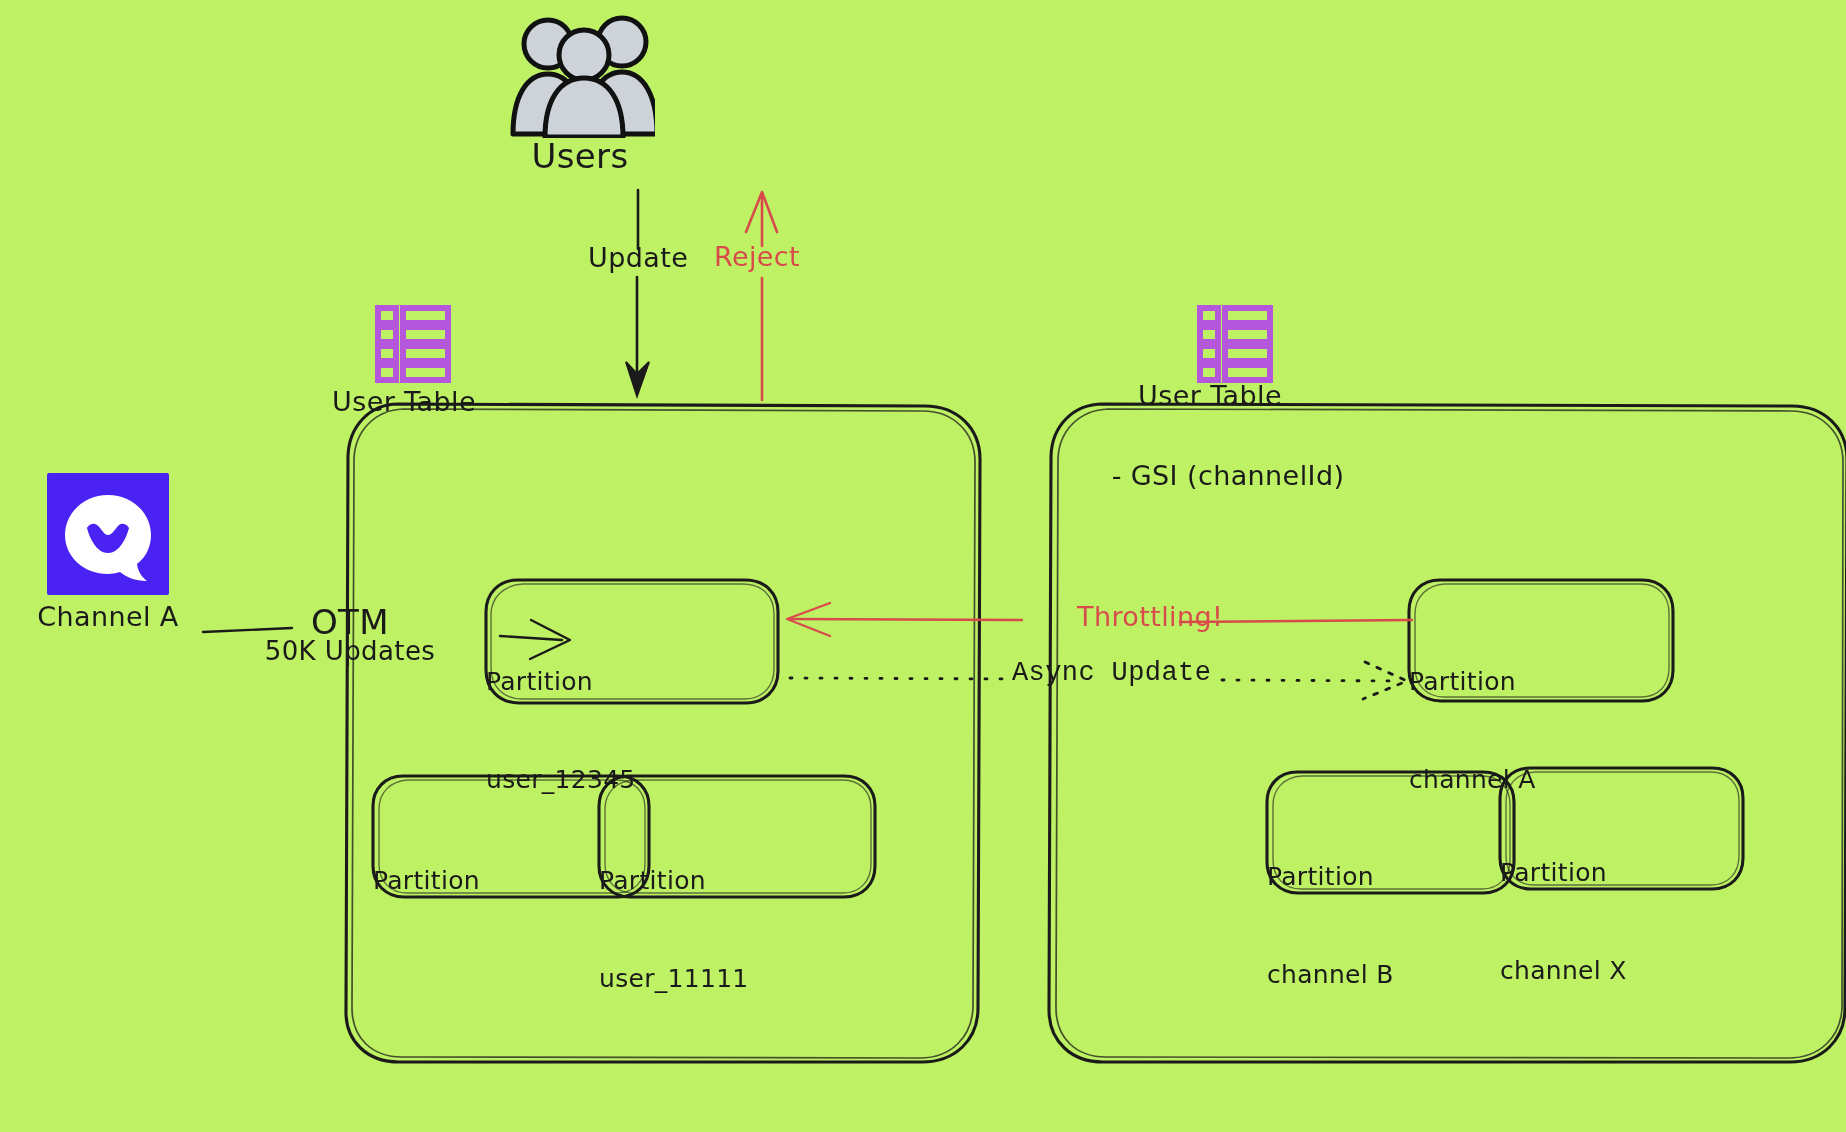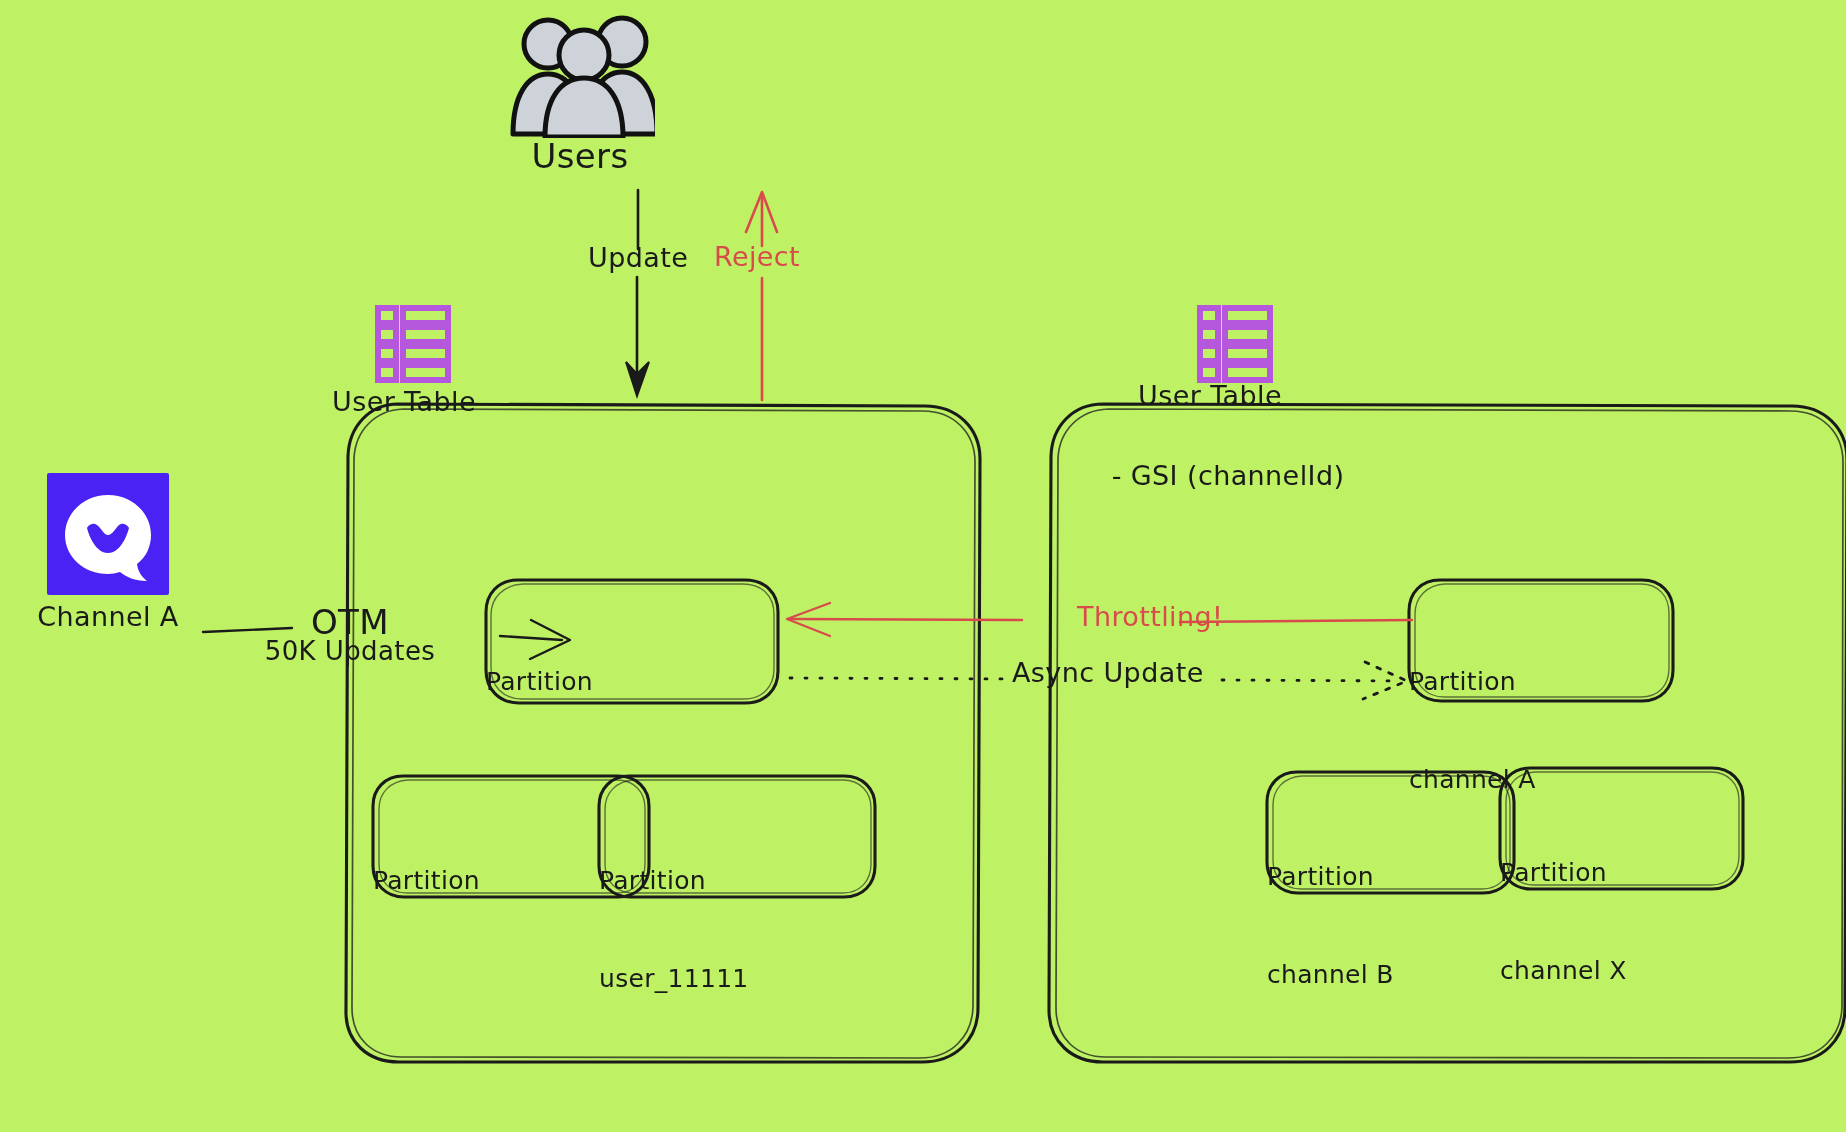--- a/index.html
+++ b/index.html
@@ -320,24 +320,25 @@
 
   <div class="lbl" style="left:588px; top:242px; font-size:27px;text-align:right;">Update</div>
 
   <div class="lbl red" style="left:714px; top:241px; font-size:27px;">Reject</div>
 
   <div class="lbl center" style="left:240px; top:602px; width:220px; font-size:34px;text-align:center;">OTM</div>
   <div class="lbl center" style="left:240px; top:636px; width:220px; font-size:26px;">50K Updates</div>
 
   <div class="lbl red" style="left:1077px; top:601px; font-size:27px;">Throttling!</div>
 
-  <div class="lbl" style="left:1012px; top:657px; font-size:27px;">Async Update</div>
+  <div class="lbl" style="left:1012px; top:657px; font-size:27px;font-family:Liberation Mono, monospace;">Async Update</div>
 
   <div class="partition-label" style="left:486px; top:601px; width:292px;">
     <div>Partition</div>
+    <div>user_12345</div>
   </div>
 
   <div class="partition-label" style="left:373px; top:800px; width:276px;">
     <div>Partition</div>
   </div>
 
   <div class="partition-label" style="left:599px; top:800px; width:276px;">
     <div>Partition</div>
     <div>user_11111</div>
   </div>

